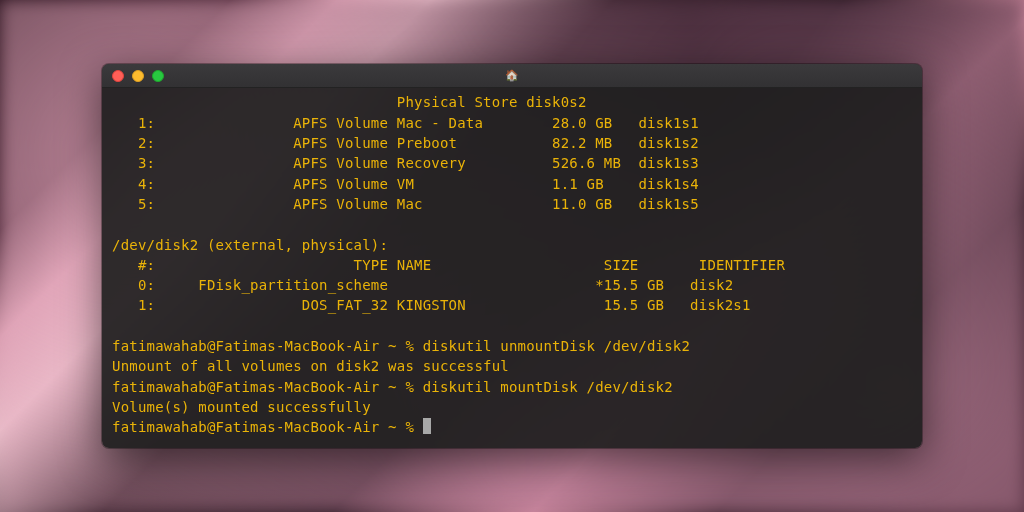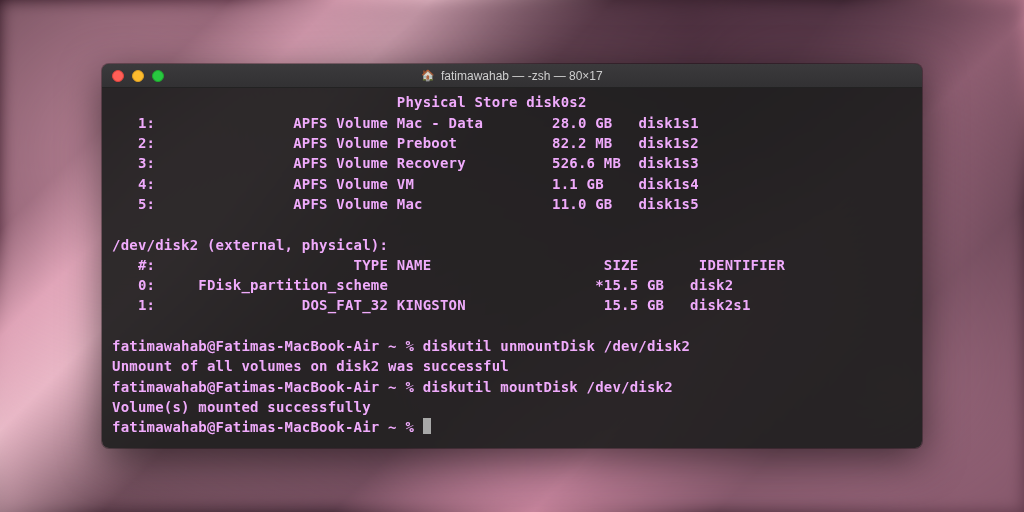--- a/index.html
+++ b/index.html
@@ -56,26 +56,25 @@
       font-family: -apple-system, BlinkMacSystemFont, sans-serif;
       pointer-events: none;
       display: flex;
       justify-content: center;
       align-items: center;
       gap: 6px;
     }
     .title .homeicon { font-size: 11px; opacity: 0.85; }
     .content {
       padding: 4px 14px 10px 10px;
-      color: #f0abfc;
+      color: #eab308;
       font-size: 14px;
       line-height: 1.45;
       white-space: pre;
       letter-spacing: 0.2px;
-      font-weight: bold;
     }
     .cursor {
       display: inline-block;
       width: 8px;
       height: 16px;
       background: #a8a8a8;
       vertical-align: -2px;
     }
   </style>
 </head>
@@ -83,21 +82,20 @@
 
 <div class="terminal">
   <div class="titlebar">
     <div class="traffic">
       <div class="dot close"></div>
       <div class="dot min"></div>
       <div class="dot max"></div>
     </div>
     <div class="title">
       <span class="homeicon">🏠</span>
-      <span>fatimawahab — -zsh — 80×17</span>
     </div>
   </div>
   <div class="content"><span>                                 Physical Store disk0s2</span>
 <span><span>   1:</span><span>                APFS Volume Mac - Data</span><span>        28.0 GB</span><span>   disk1s1</span></span>
 <span><span>   2:</span><span>                APFS Volume Preboot</span><span>           82.2 MB</span><span>   disk1s2</span></span>
 <span><span>   3:</span><span>                APFS Volume Recovery</span><span>          526.6 MB</span><span>  disk1s3</span></span>
 <span><span>   4:</span><span>                APFS Volume VM</span><span>                1.1 GB</span><span>    disk1s4</span></span>
 <span><span>   5:</span><span>                APFS Volume Mac</span><span>               11.0 GB</span><span>   disk1s5</span></span>
 
 <span>/dev/disk2 (external, physical):</span>

